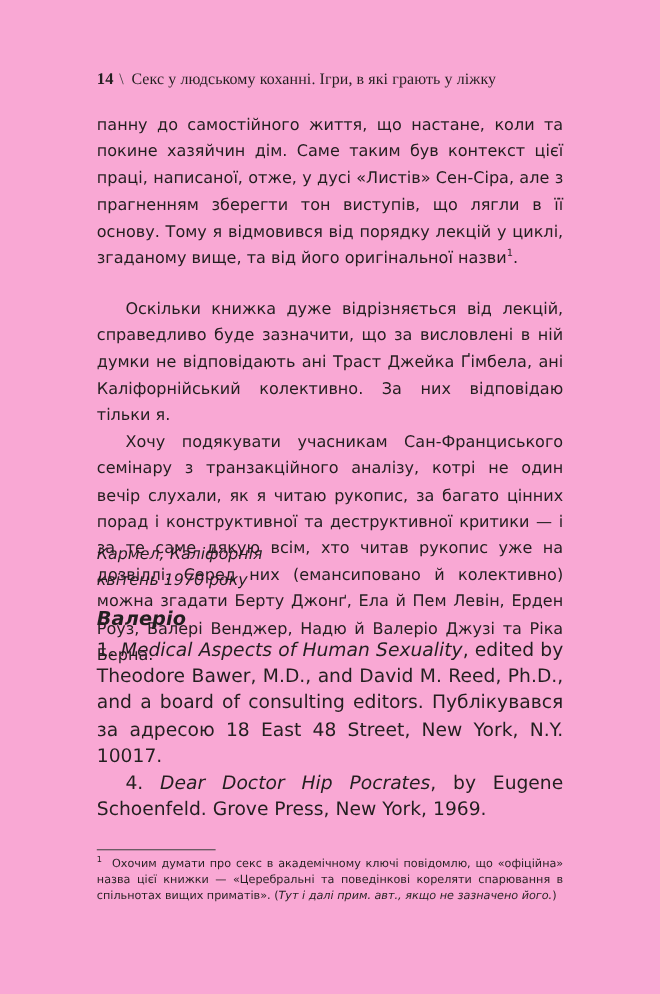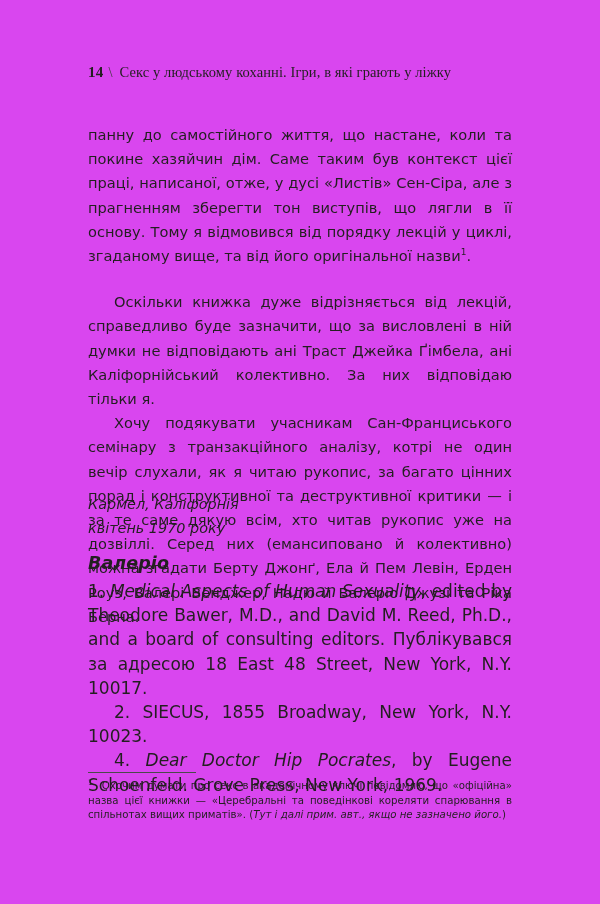--- a/index.html
+++ b/index.html
@@ -16,21 +16,21 @@
     font-family: "DejaVu Sans", sans-serif;
     color: #231f20;
     -webkit-font-smoothing: antialiased;
   }
 
   .page {
     position: absolute;
     left: 0; top: 0;
     width: 600px;
     height: 904px;
-    background: #d946ef;
+    background: #f9a8d4;
   }
 
   
   .running-head {
     position: absolute;
     left: 88px;
     top: 62px;
     width: 424px;
     font-family: "Liberation Serif", serif;
     font-size: 14.5px;
@@ -63,21 +63,21 @@
 
   p.body {
     margin: 0;
     font-size: 14.6px;
     line-height: 24.2px;
     text-align: justify;
     text-justify: inter-word;
     color: #231f20;
     hyphens: manual;
   }
-  p.body.first { text-indent: 0; margin-top: 21px; }
+  p.body.first { text-indent: 0; }
   p.body.indent { text-indent: 26px; }
   p.gap-before { margin-top: 22px; }
 
   sup.fn-marker {
     font-size: 9px;
     vertical-align: super;
     line-height: 0;
   }
 
   
@@ -171,23 +171,20 @@
     <div>квітень 1970 року</div>
   </div>
 
   <div class="notes">
     <h2 class="notes-title">Валеріо</h2>
 
     <p class="note">
       <span>1. </span><i>Medical Aspects of Human Sexuality</i><span>, edited by Theodore Bawer, M.D., and David M. Reed, Ph.D., and a board of consulting editors. Публікувався за адресою 18 East 48 Street, New York, N.Y. 10017.</span>
     </p>
 
-    <p class="note indent">
-      <span>2. </span><i></i><span>SIECUS, 1855 Broadway, New York, N.Y. 10023.</span>
-    </p>
 
 
     <p class="note indent">
       <span>4. </span><i>Dear Doctor Hip Pocrates</i><span>, by Eugene Schoenfeld. Grove Press, New York, 1969.</span>
     </p>
   </div>
 
   <div class="footnote-area">
     <div class="footnote-rule"></div>
     <p class="footnote"><span class="fn-num">1</span><span>Охочим думати про секс в академічному ключі повідомлю, що «офіційна» назва цієї книжки — «Церебральні та поведінкові кореляти спарювання в спільнотах вищих приматів». (</span><i>Тут і далі прим. авт., якщо не зазначено його.</i><span>)</span></p>

